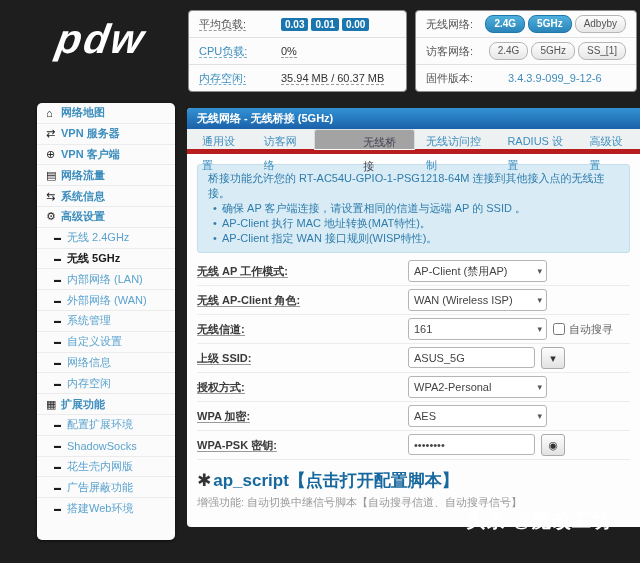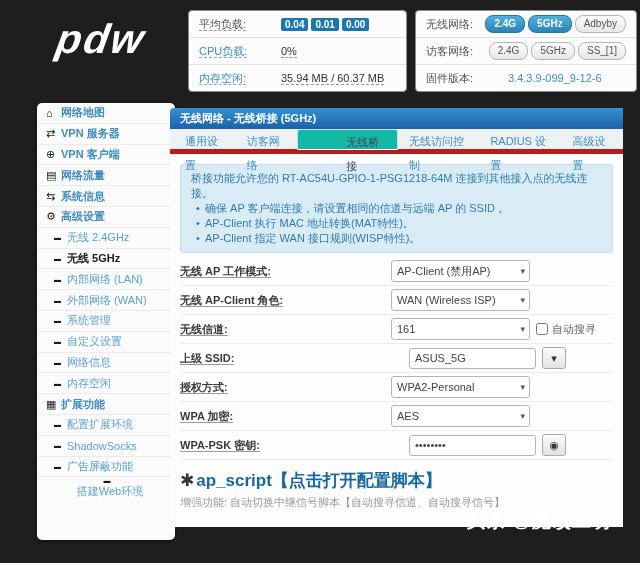--- a/index.html
+++ b/index.html
@@ -40,57 +40,57 @@
   .pwr { position:relative; width:9px; height:9px; }
   .pwr .c { position:absolute; inset:0; border:1.5px solid #444; border-radius:50%; }
   .pwr .l { position:absolute; left:50%; top:-2px; transform:translateX(-50%);
     width:2px; height:6px; background:#444; border-left:1px solid #efefef;
     border-right:1px solid #efefef; }
   
   #sidebar { position:absolute; left:37px; top:103px; width:138px; height:437px;
     background:#fbfbfb; border-radius:5px; overflow:hidden; box-shadow:0 1px 3px rgba(0,0,0,.6); }
   .srow { display:flex; align-items:center; height:20.8px; padding:0 9px;
     border-bottom:1px solid #ebebeb; font-size:11px; cursor:pointer; }
-  .srow:last-child { border-bottom:none;flex-direction:column; }
+  .srow:last-child { border-bottom:none; }
   .s-ico { width:15px; color:#222; font-size:11px; font-style:normal; }
   .s-top { color:#3d8ebe; font-weight:bold; }
   .srow.sub { padding-left:17px; }
   .s-dash { width:13px; color:#1c1c1c; font-size:7px; font-style:normal; }
   .s-sub { color:#5ba3cf; }
   .srow.active .s-sub { color:#1b1b1b; font-weight:bold; }
   
-  #main { position:absolute; left:170px; top:108px; width:453px; height:419px;
+  #main { position:absolute; left:187px; top:108px; width:453px; height:419px;
     background:#fdfdfd; border-radius:4px 0 0 4px; overflow:hidden; }
   .m-header { height:21px; line-height:21px; padding:0 10px; color:#fff;
     font-size:11px; font-weight:bold;
     background:linear-gradient(#3392d4,#1a61a8); }
   .m-tabs { height:25px; background:#eef1f2; border-bottom:5px solid #b91c1c;
     display:flex; padding-left:4px; }
   .tab { line-height:24px; padding:0 11px; color:#3d8ebe; font-size:11px; cursor:pointer; }
-  .tab.active { background:#14b8a6; border:1px solid #d5dde2; border-bottom:1px solid #fdfdfd;
+  .tab.active { background:#a3a3a3; border:1px solid #d5dde2; border-bottom:1px solid #fdfdfd;
     margin-bottom:-1px; border-radius:3px 3px 0 0; color:#445;padding-left:48px; }
   .m-body { padding:5px 10px 0; }
   .info { background:#d9ecf6; border:1px solid #c3dded; border-radius:3px;
     padding:6px 10px; color:#2f7cab; font-size:11px; line-height:15px; margin:5px 0 4px; }
   .info .b { display:flex; }
   .info .b .dot { width:14px; text-align:center; }
   .frow { display:flex; align-items:center; height:29px; border-bottom:1px solid #ececec; }
   .flabel { font-size:11px; font-weight:bold; color:#3a3a3a; }
   .flabel span { border-bottom:1px solid #9a9a9a; cursor:pointer; }
-  .fctrl { margin-left:auto; width:222px; display:flex; align-items:center; gap:6px; }
+  .fctrl { margin-left:auto; width:222px; display:flex; gap:6px; }
   .sel { position:relative; width:139px; }
   .sel select { width:139px; height:22px; font-size:11px; color:#444;
     border:1px solid #b5b5b5; border-radius:3px; background:#fff;
     appearance:none; -webkit-appearance:none; padding:0 16px 0 5px;
     font-family:"Liberation Sans","DejaVu Sans",sans-serif; }
   .chev { position:absolute; right:5px; top:50%; transform:translateY(-52%);
     font-size:9px; color:#555; pointer-events:none; font-style:normal; }
   .txt { width:127px; height:21px; border:1px solid #b5b5b5; border-radius:3px;
     font-size:11px; padding:0 5px; color:#444;
-    font-family:"Liberation Sans","DejaVu Sans",sans-serif;margin-left:18px; }
+    font-family:"Liberation Sans","DejaVu Sans",sans-serif; }
   .mini-btn { width:24px; height:22px; border:1px solid #aaa; border-radius:3px;
     background:linear-gradient(#fdfdfd,#e2e2e2); color:#333; font-size:11px;
     display:flex; align-items:center; justify-content:center; cursor:pointer; }
   .chk { display:flex; align-items:center; gap:4px; font-size:11px; color:#666; }
   .chk input { width:12px; height:12px; }
   .script-line { margin-top:9px; font-size:17px; }
   .script-ico { color:#333; font-style:normal; margin-right:2px; }
   .script-name, .script-action { color:#17689f; font-weight:bold; cursor:pointer; }
   .script-desc { font-size:11px; color:#999; margin-top:3px; }
   .btn-row { margin-top:17px; display:flex; align-items:center; }
@@ -106,21 +106,21 @@
 </style>
 </head>
 <body>
 
 <div class="logo">pdw</div>
 
 <div class="panel" id="stats-panel">
   <div class="prow">
     <div class="plabel dashed"><span>平均负载:</span></div>
     <div class="pvalue">
-      <span class="badge">0.04</span><span class="badge">0.01</span><span class="badge">0.00</span>
+      <span class="badge">0.03</span><span class="badge">0.01</span><span class="badge">0.00</span>
     </div>
   </div>
   <div class="prow">
     <div class="plabel link"><span>CPU负载:</span></div>
     <div class="pvalue dashed"><span>0%</span></div>
   </div>
   <div class="prow">
     <div class="plabel link"><span>内存空闲:</span></div>
     <div class="pvalue dashed"><span>35.94 MB / 60.37 MB</span></div>
   </div>
@@ -228,20 +228,24 @@
   <div class="srow sub">
       <i class="s-dash">▬</i>
       <span class="s-sub">配置扩展环境</span>
     </div>
   <div class="srow sub">
       <i class="s-dash">▬</i>
       <span class="s-sub">ShadowSocks</span>
     </div>
   <div class="srow sub">
       <i class="s-dash">▬</i>
+      <span class="s-sub">花生壳内网版</span>
+    </div>
+  <div class="srow sub">
+      <i class="s-dash">▬</i>
       <span class="s-sub">广告屏蔽功能</span>
     </div>
   <div class="srow sub">
       <i class="s-dash">▬</i>
       <span class="s-sub">搭建Web环境</span>
     </div>
 </div>
 
 <div id="main">
   <div class="m-header">无线网络 - 无线桥接 (5GHz)</div>

